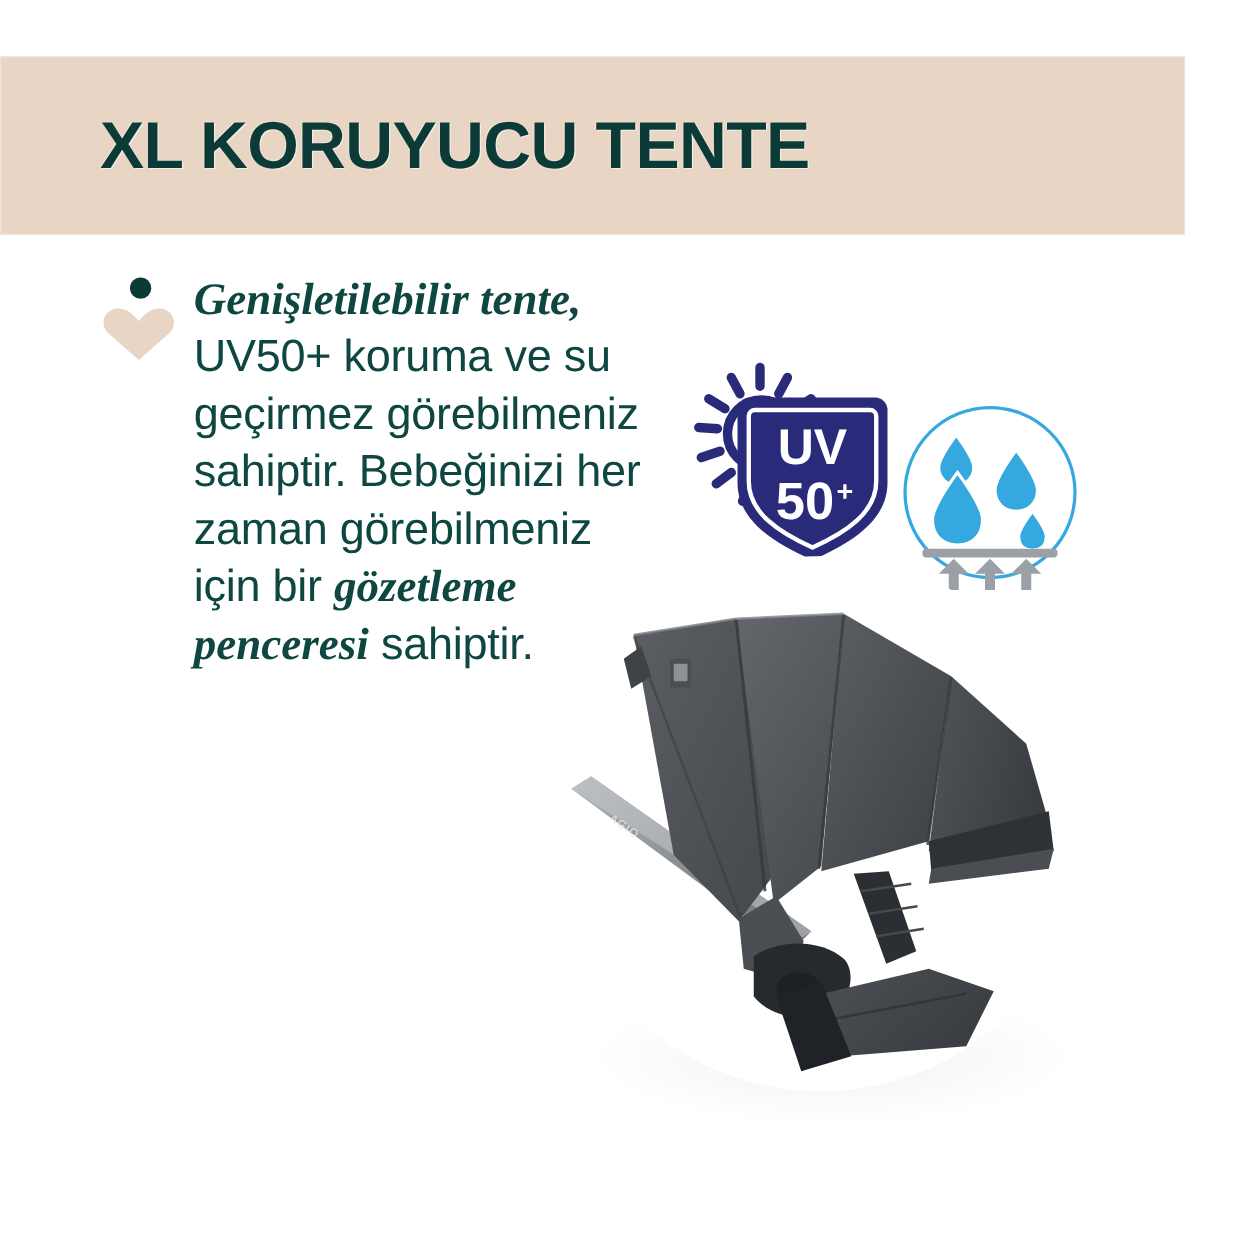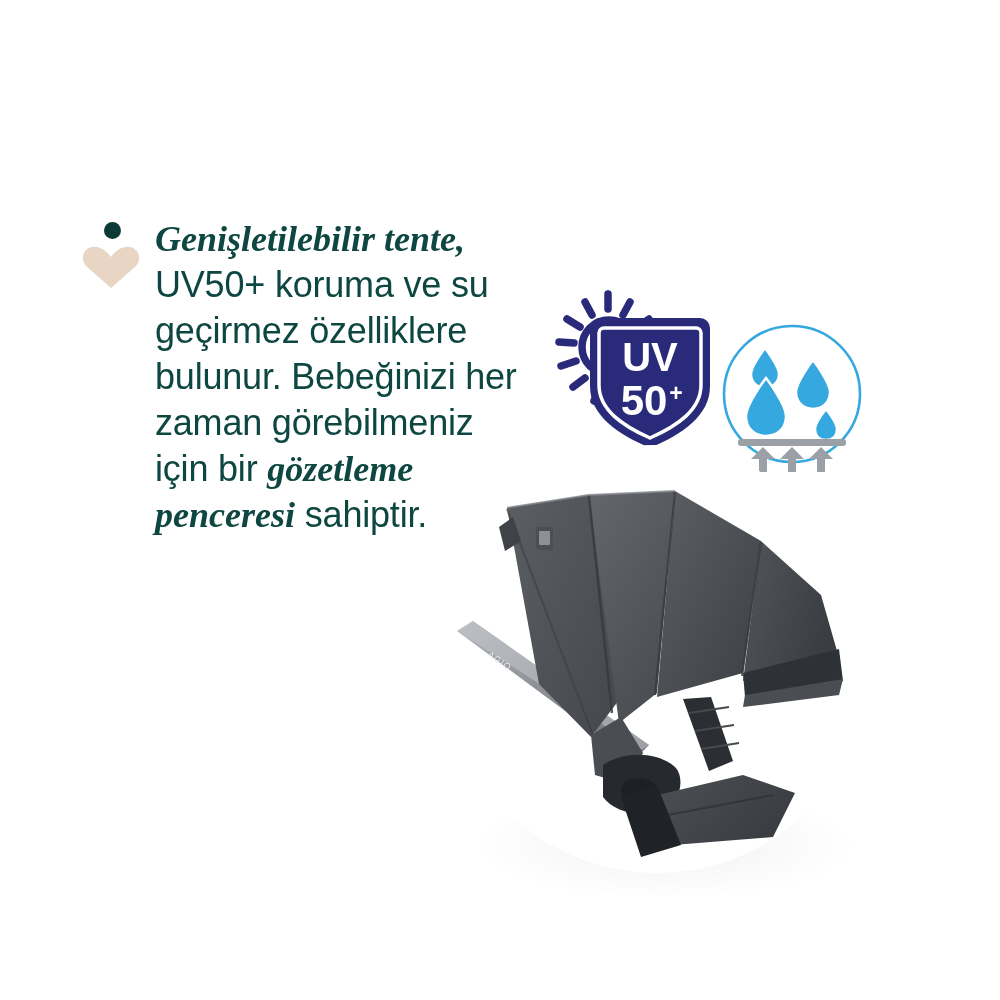--- a/index.html
+++ b/index.html
@@ -80,31 +80,34 @@
     border-radius:50%;
     background:radial-gradient(ellipse at center, rgba(0,0,0,.055) 0%, rgba(0,0,0,0) 70%);
     pointer-events:none;
   }
 </style>
 </head>
 <body>
 
 <div id="page">
 
+  <div class="header-band">
+    <div class="header-title">XL KORUYUCU TENTE</div>
+  </div>
 
   <div class="bullet-mark">
     <div class="bullet-dot"></div>
     <svg class="bullet-heart" viewBox="0 0 58 42">
       <path d="M29 42 L4 20 C-2 13 1 3 10 1 C17 -0.5 24 4 29 11 C34 4 41 -0.5 48 1 C57 3 60 13 54 20 Z" fill="#e8d5c4"></path>
     </svg>
   </div>
 
   <div class="copy-block">
     <div class="copy-text">
-      <span class="em">Genişletilebilir tente,</span><span> UV50+ koruma ve su geçirmez özelliklere bulunur. Bebeğinizi her zaman görebilmeniz için bir </span><span class="em">gözetleme penceresi</span><span> sahiptir.</span>
+      <span class="em">Genişletilebilir tente,</span><span> UV50+ koruma ve su geçirmez görebilmeniz sahiptir. Bebeğinizi her zaman görebilmeniz için bir </span><span class="em">gözetleme penceresi</span><span> sahiptir.</span>
     </div>
   </div>
 
   <svg class="badge-uv" viewBox="0 0 180 175">
     <g stroke="#2a2a7a" stroke-width="7.5" stroke-linecap="round" fill="none">
       <line x1="56" y1="6" x2="56" y2="21"></line>
       <line x1="33" y1="14" x2="40" y2="27"></line>
       <line x1="15" y1="31" x2="28" y2="39"></line>
       <line x1="7" y1="54" x2="22" y2="55"></line>
       <line x1="9" y1="78" x2="24" y2="73"></line>

